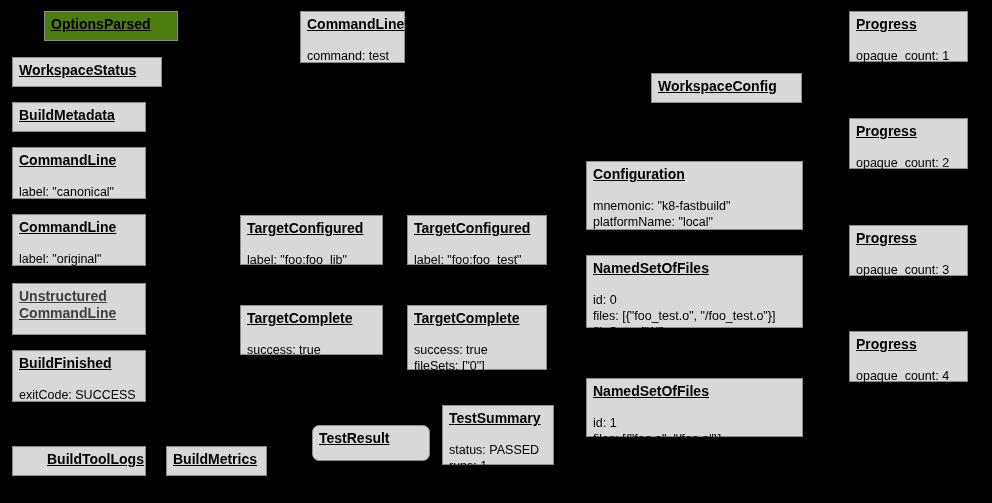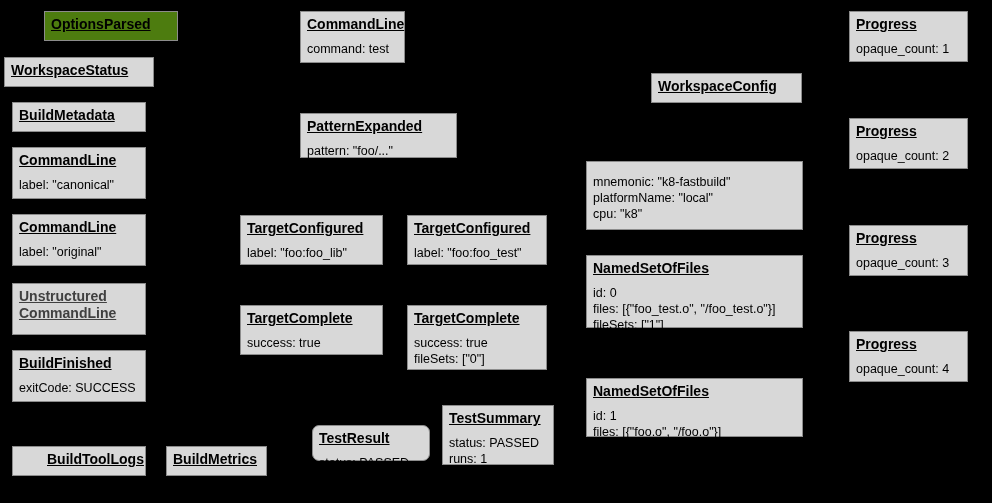--- a/index.html
+++ b/index.html
@@ -29,32 +29,32 @@
     text-decoration: underline;
     line-height: 17px;
     white-space: pre-line;
     letter-spacing: 0px;
   }
   .node-fields {
     font-size: 12.5px;
     font-weight: normal;
     line-height: 16px;
     white-space: pre-line;
-    margin-top: 8px;
+    margin-top: 15px;
   }
   .node-fields:empty { display: none; }
 </style>
 </head>
 <body>
 
 <div id="canvas" style="background: rgb(0, 0, 0);">
     <div class="node" style="left: 12px; top: 11px; width: 134px; height: 30px; background: #4d7c0f; border-color: rgb(140, 140, 140); color: rgb(0, 0, 0); margin-left: 32px;">
       <div class="node-title">OptionsParsed</div>
     </div>
-    <div class="node" style="left: 4px; top: 57px; width: 150px; height: 30px; background: rgb(216, 216, 216); border-color: rgb(140, 140, 140); color: rgb(0, 0, 0);">
+    <div class="node" style="left: 12px; top: 57px; width: 150px; height: 30px; background: rgb(216, 216, 216); border-color: rgb(140, 140, 140); color: rgb(0, 0, 0);">
       <div class="node-title">WorkspaceStatus</div>
     </div>
     <div class="node" style="left: 12px; top: 102px; width: 134px; height: 30px; background: rgb(216, 216, 216); border-color: rgb(140, 140, 140); color: rgb(0, 0, 0);">
       <div class="node-title">BuildMetadata</div>
     </div>
     <div class="node" style="left: 12px; top: 147px; width: 134px; height: 52px; background: rgb(216, 216, 216); border-color: rgb(140, 140, 140); color: rgb(0, 0, 0);">
       <div class="node-title">CommandLine</div>
       <div class="node-fields">label: "canonical"</div>
     </div>
     <div class="node" style="left: 12px; top: 214px; width: 134px; height: 52px; background: rgb(216, 216, 216); border-color: rgb(140, 140, 140); color: rgb(0, 0, 0);">
@@ -72,24 +72,20 @@
     <div class="node" style="left: 12px; top: 446px; width: 134px; height: 30px; background: rgb(216, 216, 216); border-color: rgb(140, 140, 140); color: rgb(0, 0, 0); padding-left: 34px;">
       <div class="node-title">BuildToolLogs</div>
     </div>
     <div class="node" style="left: 166px; top: 446px; width: 101px; height: 30px; background: rgb(216, 216, 216); border-color: rgb(140, 140, 140); color: rgb(0, 0, 0);">
       <div class="node-title">BuildMetrics</div>
     </div>
     <div class="node" style="left: 300px; top: 11px; width: 105px; height: 52px; background: rgb(216, 216, 216); border-color: rgb(140, 140, 140); color: rgb(0, 0, 0);">
       <div class="node-title">CommandLine</div>
       <div class="node-fields">command: test</div>
     </div>
-    <div class="node" style="left: 300px; top: 113px; width: 157px; height: 45px; background: rgb(216, 216, 216); border-color: rgb(140, 140, 140); color: rgb(0, 0, 0);">
-      <div class="node-title">PatternExpanded</div>
-      <div class="node-fields">pattern: "foo/..."</div>
-    </div>
     <div class="node" style="left: 240px; top: 215px; width: 143px; height: 50px; background: rgb(216, 216, 216); border-color: rgb(140, 140, 140); color: rgb(0, 0, 0);">
       <div class="node-title">TargetConfigured</div>
       <div class="node-fields">label: "foo:foo_lib"</div>
     </div>
     <div class="node" style="left: 407px; top: 215px; width: 140px; height: 50px; background: rgb(216, 216, 216); border-color: rgb(140, 140, 140); color: rgb(0, 0, 0);">
       <div class="node-title">TargetConfigured</div>
       <div class="node-fields">label: "foo:foo_test"</div>
     </div>
     <div class="node" style="left: 240px; top: 305px; width: 143px; height: 50px; background: rgb(216, 216, 216); border-color: rgb(140, 140, 140); color: rgb(0, 0, 0);">
       <div class="node-title">TargetComplete</div>
@@ -106,20 +102,21 @@
     </div>
     <div class="node" style="left: 442px; top: 405px; width: 112px; height: 60px; background: rgb(216, 216, 216); border-color: rgb(140, 140, 140); color: rgb(0, 0, 0);">
       <div class="node-title">TestSummary</div>
       <div class="node-fields">status: PASSED
 runs: 1</div>
     </div>
     <div class="node" style="left: 651px; top: 73px; width: 151px; height: 30px; background: rgb(216, 216, 216); border-color: rgb(140, 140, 140); color: rgb(0, 0, 0);">
       <div class="node-title">WorkspaceConfig</div>
     </div>
     <div class="node" style="left: 586px; top: 161px; width: 217px; height: 69px; background: rgb(216, 216, 216); border-color: rgb(140, 140, 140); color: rgb(0, 0, 0);">
+      <div class="node-title">Configuration</div>
       <div class="node-fields">mnemonic: "k8-fastbuild"
 platformName: "local"
 cpu: "k8"</div>
     </div>
     <div class="node" style="left: 586px; top: 255px; width: 217px; height: 73px; background: rgb(216, 216, 216); border-color: rgb(140, 140, 140); color: rgb(0, 0, 0);">
       <div class="node-title">NamedSetOfFiles</div>
       <div class="node-fields">id: 0
 files: [{"foo_test.o", "/foo_test.o"}]
 fileSets: ["1"]</div>
     </div>

